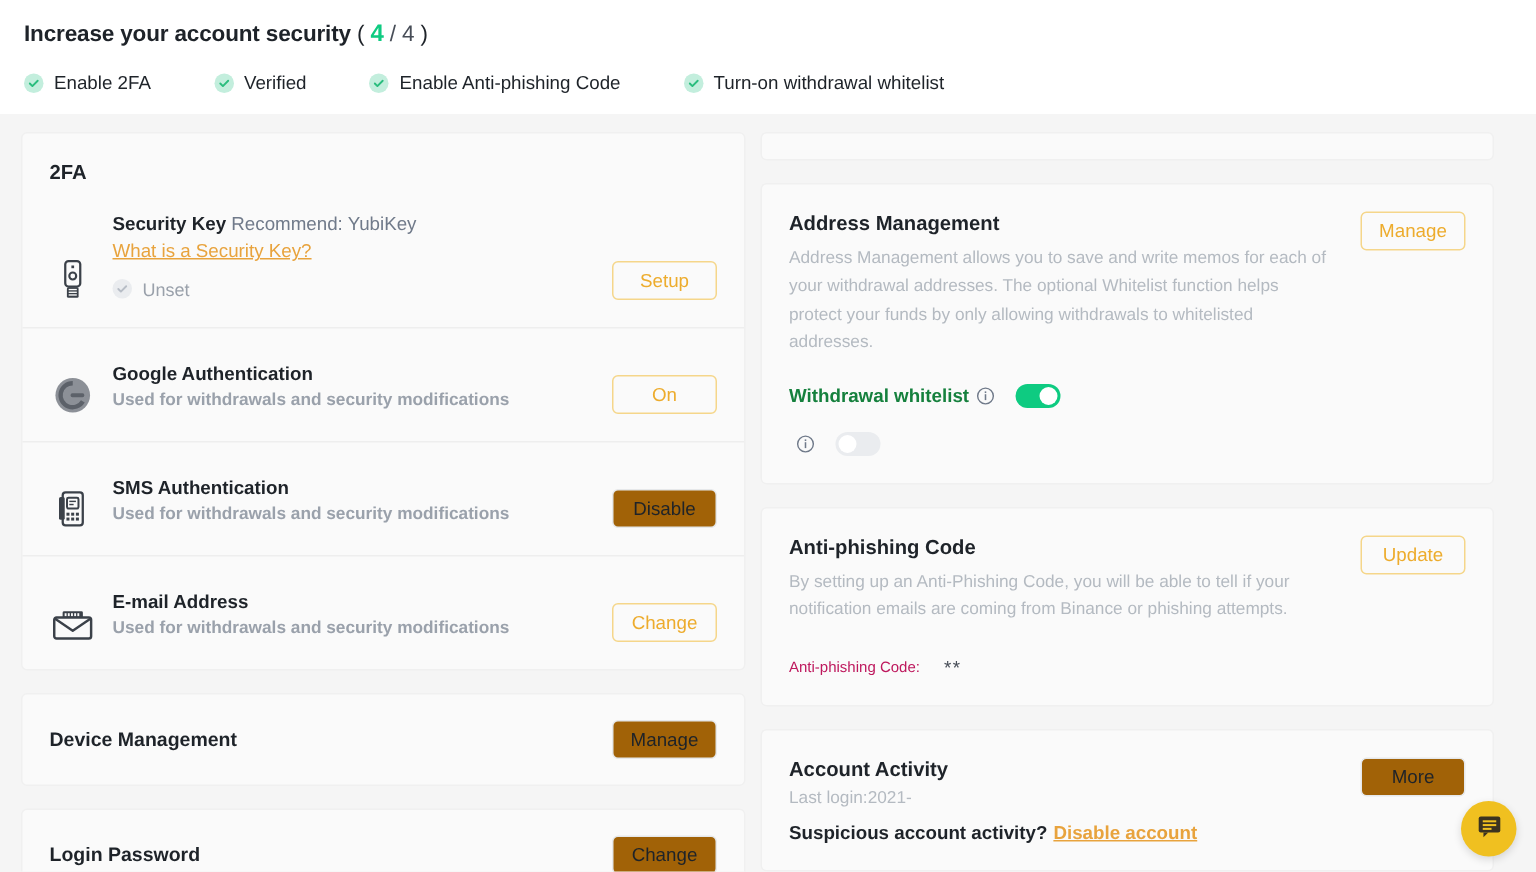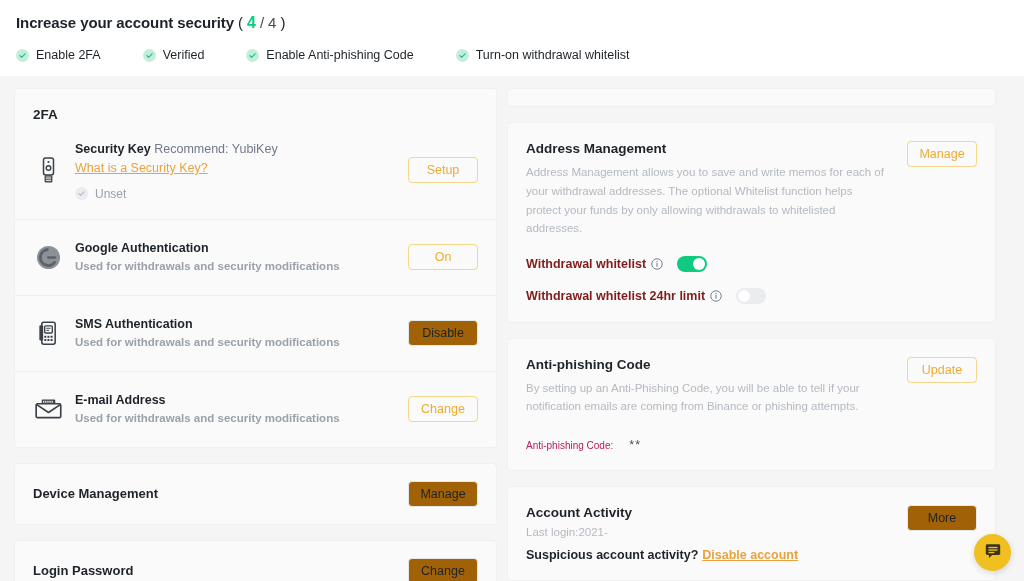--- a/index.html
+++ b/index.html
@@ -51,21 +51,21 @@
     border-radius: 4px;
     border: 1px solid #f0f0f0;
   }
 
   
   .twofa-title {
     font-size: 13.5px; font-weight: 700; color: #1e2329;
     padding: 18px 0 0 18px;
   }
   .row {
-    display: flex; align-items: center;
+    display: flex; align-items: flex-end;
     padding: 18px 18px 18px 18px;
     min-height: 76px;
   }
   .row + .row { border-top: 1px solid #eeeeee; }
   .row-ico {
     width: 30px; flex: none;
     display: flex; align-items: center; justify-content: center;
     margin-right: 12px;
   }
   .row-main { flex: 1 1 auto; min-width: 0; }
@@ -111,21 +111,21 @@
   .sec-title { font-size: 13.5px; font-weight: 700; color: #1e2329; }
   .sec-desc {
     font-size: 11.5px; color: #b4bac1; line-height: 1.62;
     margin-top: 7px; max-width: 360px;
   }
   .placeholder-card { height: 52px; }
 
   .toggle-row { display: flex; align-items: center; }
   .toggle-row.first { margin-top: 18px; }
   .toggle-row.second { margin-top: 16px; }
-  .toggle-label { font-size: 12.5px; font-weight: 700; color: #7f1d1d; }
+  .toggle-label { font-size: 12.5px; font-weight: 700; color: #15803d; }
   .info-ico { margin-left: 5px; display: flex; align-items: center; }
   .switch {
     width: 30px; height: 16px; border-radius: 9px;
     margin-left: 14px; position: relative; cursor: pointer; flex: none;
   }
   .switch.on  { background: #0ecb81; }
   .switch.off { background: #eaecef; }
   .switch .knob {
     position: absolute; top: 2px; width: 12px; height: 12px;
     border-radius: 50%; background: #ffffff;
@@ -331,21 +331,20 @@
               <rect x="6.4" y="5.6" width="1.2" height="4.6" fill="#707a8a"></rect>
               <rect x="6.4" y="3.4" width="1.2" height="1.3" fill="#707a8a"></rect>
             </svg>
           </span>
           <span class="switch on">
               <span class="knob"></span>
             </span>
         </div>
 
         <div class="toggle-row second">
-          <span class="toggle-label">Withdrawal whitelist 24hr limit</span>
           <span class="info-ico">
             <svg width="12" height="12" viewBox="0 0 14 14">
               <circle cx="7" cy="7" r="6.1" fill="none" stroke="#707a8a" stroke-width="1.1"></circle>
               <rect x="6.4" y="5.6" width="1.2" height="4.6" fill="#707a8a"></rect>
               <rect x="6.4" y="3.4" width="1.2" height="1.3" fill="#707a8a"></rect>
             </svg>
           </span>
           <span class="switch off">
               <span class="knob"></span>
             </span>

